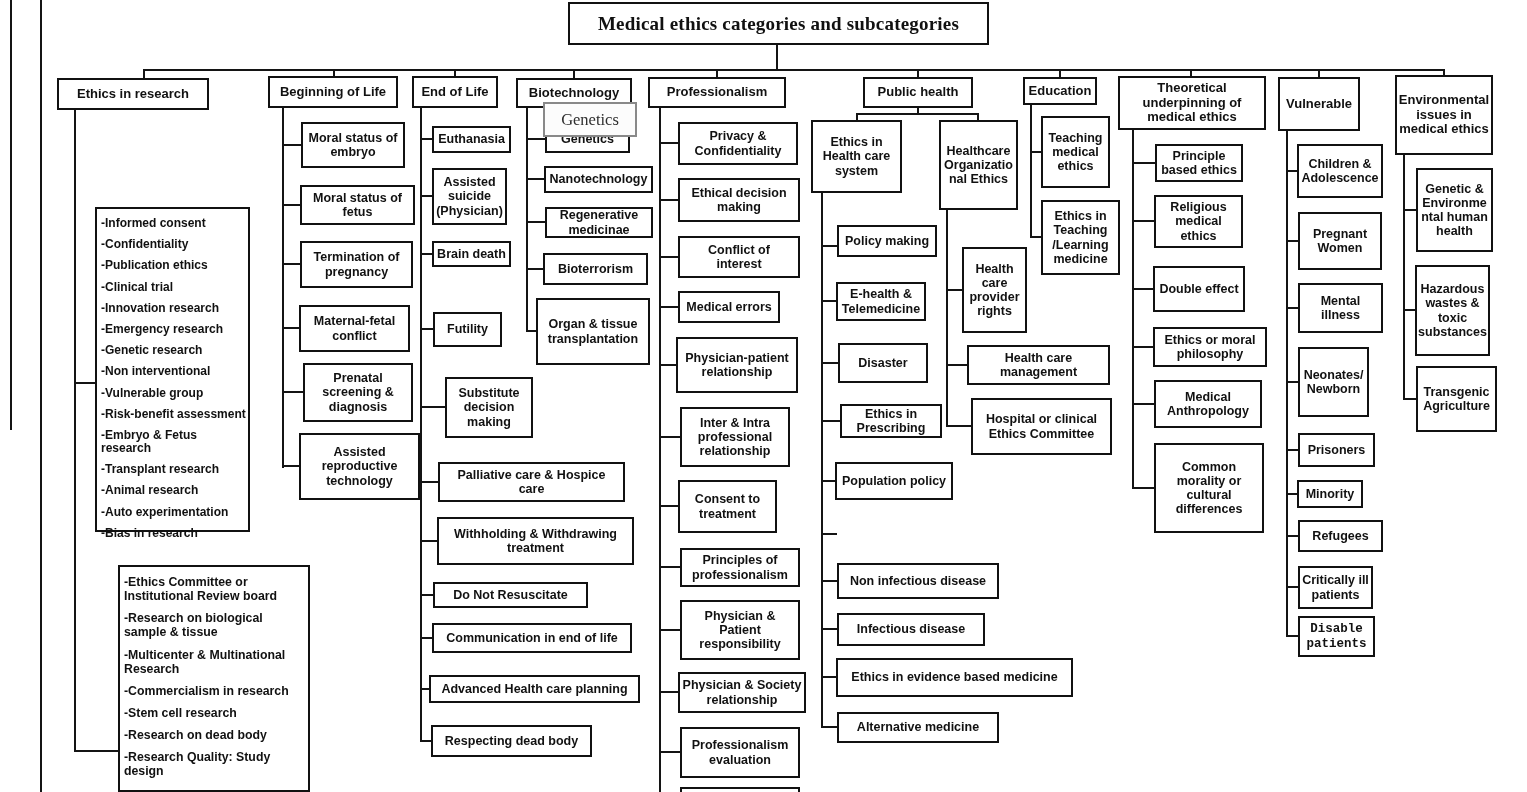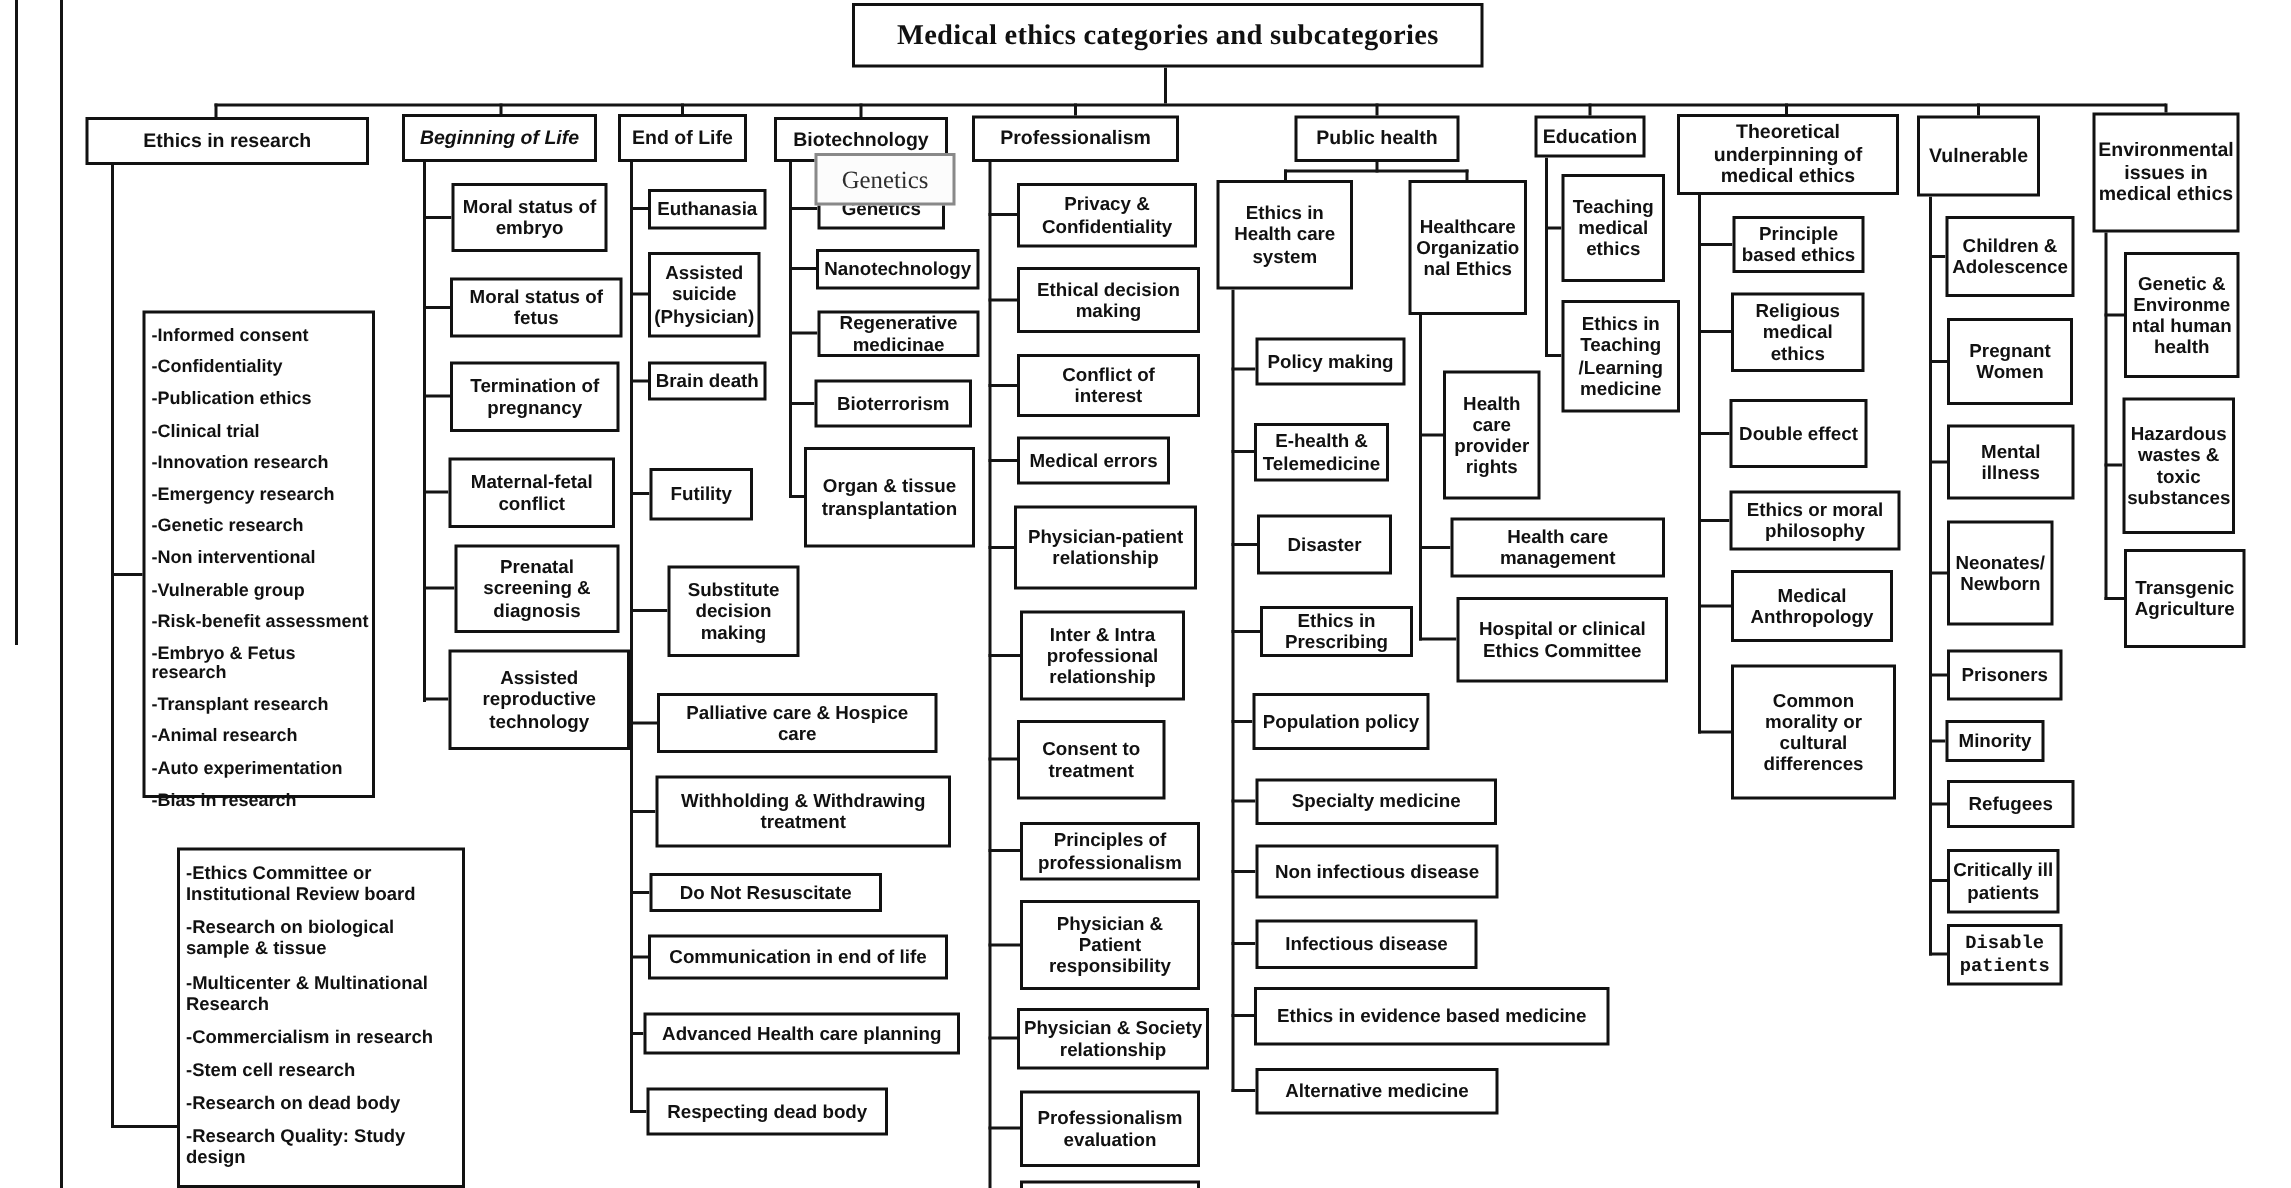--- a/index.html
+++ b/index.html
@@ -114,21 +114,21 @@
     <div class="edge" style="left: 1286px; top: 449px; width: 12px; height: 2px;"></div>
     <div class="edge" style="left: 1286px; top: 493px; width: 11px; height: 2px;"></div>
     <div class="edge" style="left: 1286px; top: 535px; width: 12px; height: 2px;"></div>
     <div class="edge" style="left: 1286px; top: 586px; width: 12px; height: 2px;"></div>
     <div class="edge" style="left: 1286px; top: 635px; width: 12px; height: 2px;"></div>
     <div class="edge" style="left: 1403px; top: 154px; width: 2px; height: 246px;"></div>
     <div class="edge" style="left: 1403px; top: 209px; width: 13px; height: 2px;"></div>
     <div class="edge" style="left: 1403px; top: 309px; width: 12px; height: 2px;"></div>
     <div class="edge" style="left: 1403px; top: 398px; width: 13px; height: 2px;"></div>
     <div class="node title" style="left: 568px; top: 2px; width: 421px; height: 43px;">Medical ethics categories and subcategories</div>
-    <div class="node header" style="left: 57px; top: 78px; width: 189px; height: 32px;">Ethics in research</div>
+    <div class="node header" style="left: 57px; top: 78px; width: 152px; height: 32px;">Ethics in research</div>
     <div class="list list1" style="left: 95px; top: 207px; width: 155px; height: 325px;">
       <div class="li">-Informed consent</div>
       <div class="li">-Confidentiality</div>
       <div class="li">-Publication ethics</div>
       <div class="li">-Clinical trial</div>
       <div class="li">-Innovation research</div>
       <div class="li">-Emergency research</div>
       <div class="li">-Genetic research</div>
       <div class="li">-Non interventional</div>
       <div class="li">-Vulnerable group</div>
@@ -141,21 +141,21 @@
     </div>
     <div class="list list2" style="left: 118px; top: 565px; width: 192px; height: 227px;">
       <div class="li">-Ethics Committee or Institutional Review board</div>
       <div class="li">-Research on biological sample &amp; tissue</div>
       <div class="li">-Multicenter &amp; Multinational Research</div>
       <div class="li">-Commercialism in research</div>
       <div class="li">-Stem cell research</div>
       <div class="li">-Research on dead body</div>
       <div class="li">-Research Quality:  Study design</div>
     </div>
-    <div class="node header" style="left: 268px; top: 76px; width: 130px; height: 32px; font-style: italic;">Beginning of Life</div>
+    <div class="node header" style="left: 268px; top: 76px; width: 130px; height: 32px;">Beginning of Life</div>
     <div class="node" style="left: 301px; top: 122px; width: 104px; height: 46px;">Moral status of
 embryo</div>
     <div class="node" style="left: 300px; top: 185px; width: 115px; height: 40px;">Moral status of
 fetus</div>
     <div class="node" style="left: 300px; top: 241px; width: 113px; height: 47px;">Termination of
 pregnancy</div>
     <div class="node" style="left: 299px; top: 305px; width: 111px; height: 47px;">Maternal-fetal
 conflict</div>
     <div class="node" style="left: 303px; top: 363px; width: 110px; height: 59px;">Prenatal
 screening &amp;
@@ -221,21 +221,20 @@
     <div class="node" style="left: 939px; top: 120px; width: 79px; height: 90px;">Healthcare
 Organizatio
 nal Ethics</div>
     <div class="node" style="left: 837px; top: 225px; width: 100px; height: 32px;">Policy making</div>
     <div class="node" style="left: 836px; top: 282px; width: 90px; height: 39px;">E-health &amp;
 Telemedicine</div>
     <div class="node" style="left: 838px; top: 343px; width: 90px; height: 40px;">Disaster</div>
     <div class="node" style="left: 840px; top: 404px; width: 102px; height: 34px;">Ethics in
 Prescribing</div>
     <div class="node" style="left: 835px; top: 462px; width: 118px; height: 38px;">Population policy</div>
-    <div class="node" style="left: 837px; top: 519px; width: 161px; height: 31px;">Specialty medicine</div>
     <div class="node" style="left: 837px; top: 563px; width: 162px; height: 36px;">Non infectious disease</div>
     <div class="node" style="left: 837px; top: 613px; width: 148px; height: 33px;">Infectious disease</div>
     <div class="node" style="left: 836px; top: 658px; width: 237px; height: 39px;">Ethics in evidence based medicine</div>
     <div class="node" style="left: 837px; top: 712px; width: 162px; height: 31px;">Alternative medicine</div>
     <div class="node" style="left: 962px; top: 247px; width: 65px; height: 86px;">Health
 care
 provider
 rights</div>
     <div class="node" style="left: 967px; top: 345px; width: 143px; height: 40px;">Health care
 management</div>

